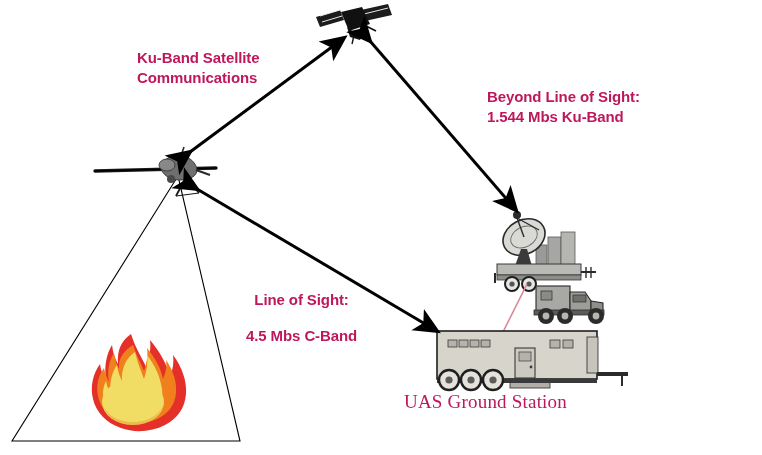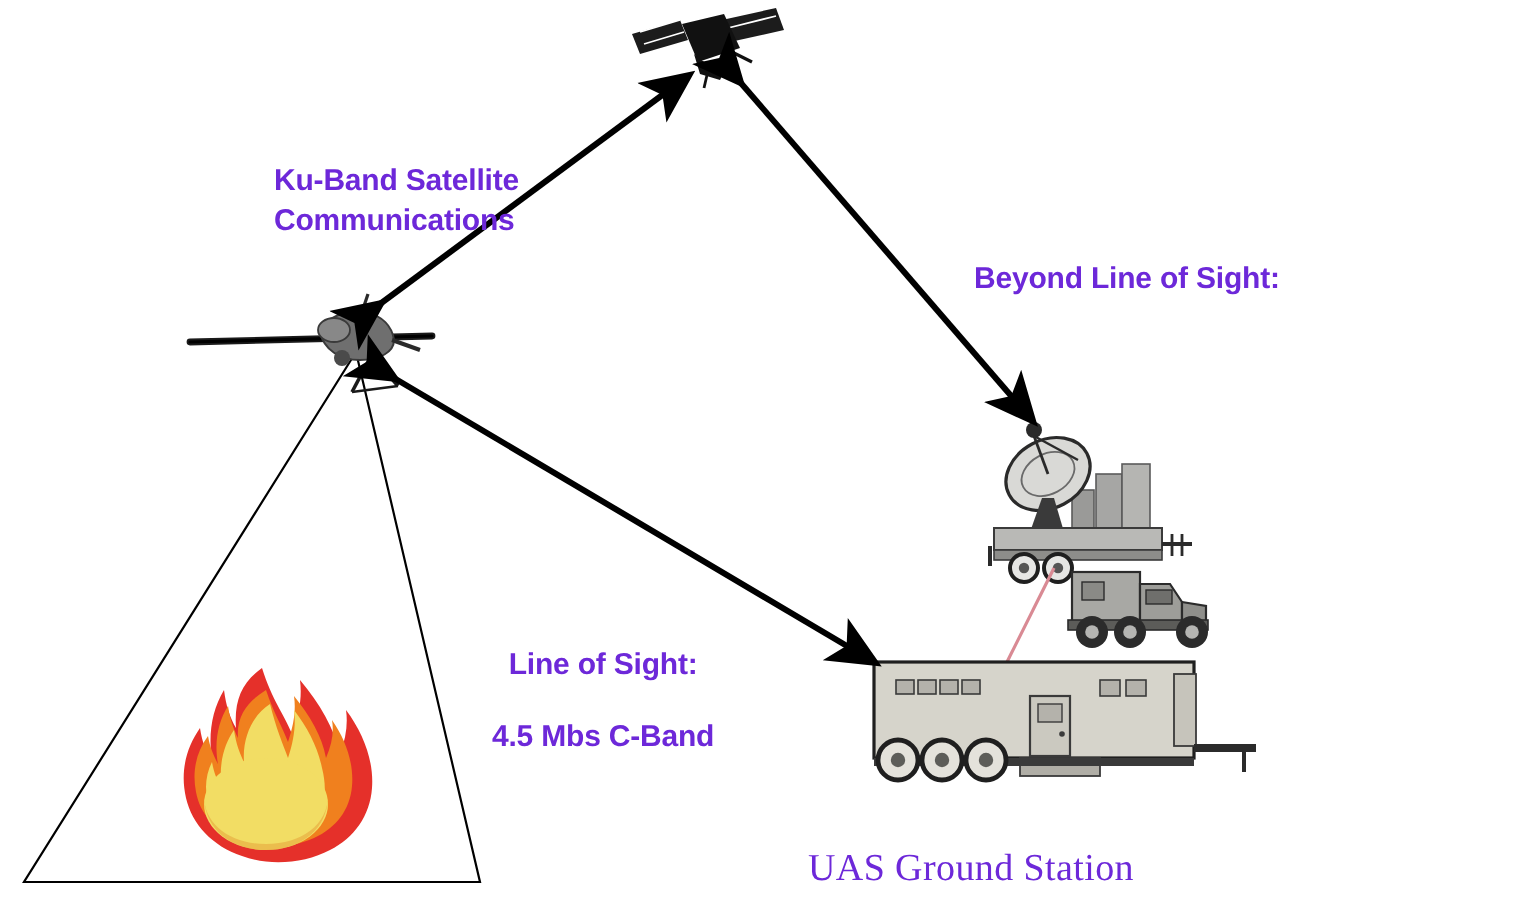--- a/index.html
+++ b/index.html
@@ -20,33 +20,32 @@
     left: 0;
     top: 0;
     width: 762px;
     height: 455px;
   }
   .label {
     position: absolute;
     font-family: "Liberation Sans", sans-serif;
     font-size: 15px;
     font-weight: bold;
-    color: #6d28d9;
+    color: #be185d;
     line-height: 20px;
     white-space: pre;
     letter-spacing: -0.1px;
-    margin-top: 33px;
   }
   #label-ku {
     left: 137px;
     top: 48px;
   }
   #label-bls {
     left: 487px;
-    top: 97px;
+    top: 87px;
   }
   #label-los {
     left: 246px;
     top: 282px;
     line-height: 36px;
     text-align: center;
   }
   #label-gs {
     left: 404px;
     top: 392px;
@@ -251,19 +250,19 @@
     <g>
       <line x1="370" y1="41" x2="516" y2="210" stroke="#000000" stroke-width="3" marker-start="url(#ah)" marker-end="url(#ah)"></line>
     </g>
     <g>
       <line x1="197" y1="189" x2="437" y2="331" stroke="#000000" stroke-width="3" marker-start="url(#ah)" marker-end="url(#ah)"></line>
     </g>
   </svg>
 
   <div class="label" id="label-ku"><span>Ku-Band Satellite</span><br><span>Communications</span></div>
 
-  <div class="label" id="label-bls"><span>Beyond Line of Sight:</span><br></div>
+  <div class="label" id="label-bls"><span>Beyond Line of Sight:</span><br><span>1.544 Mbs Ku-Band</span></div>
 
   <div class="label" id="label-los"><span>Line of Sight:</span><br><span>4.5 Mbs C-Band</span></div>
 
   <div class="label" id="label-gs">UAS Ground Station</div>
 
 </div>
 
 </body></html>

